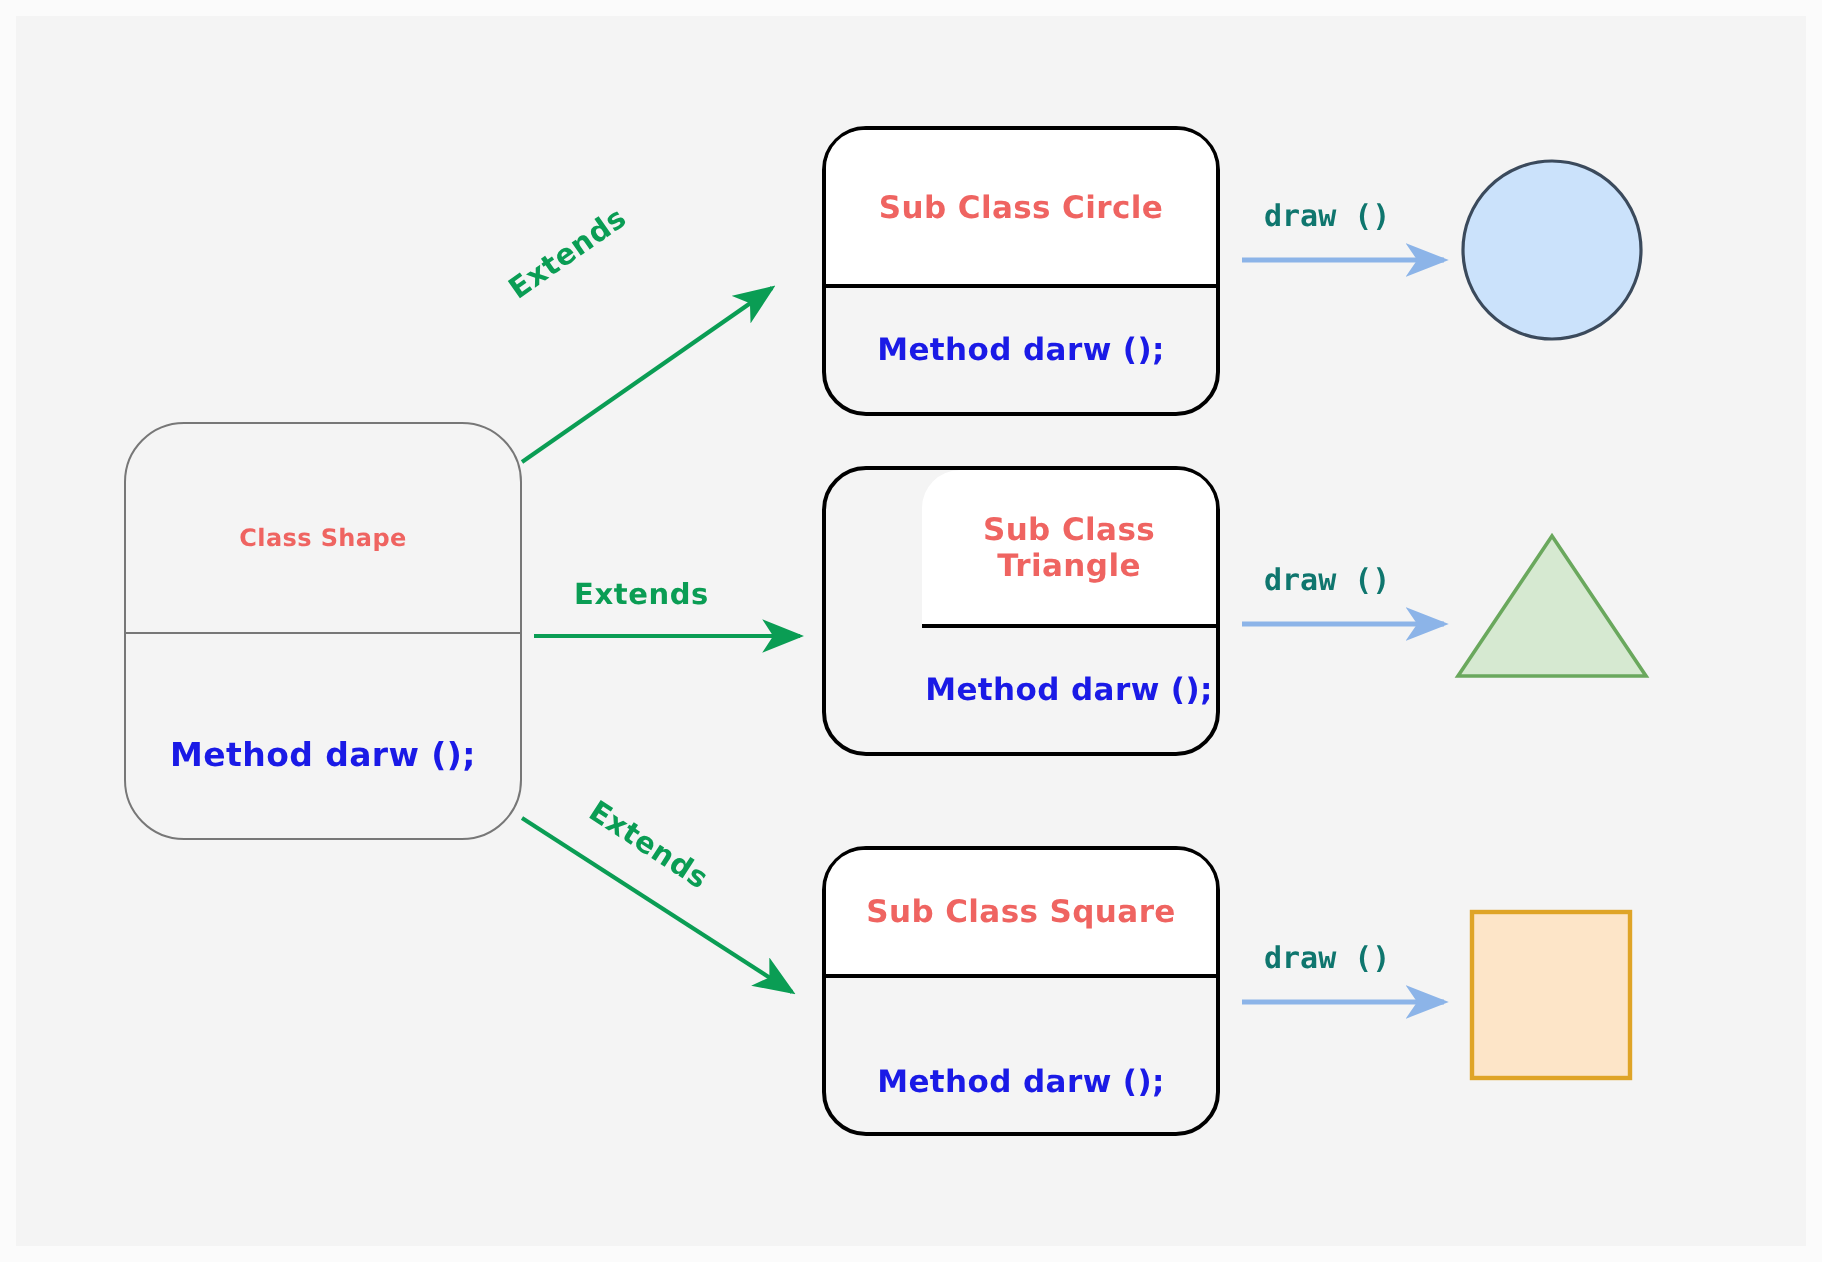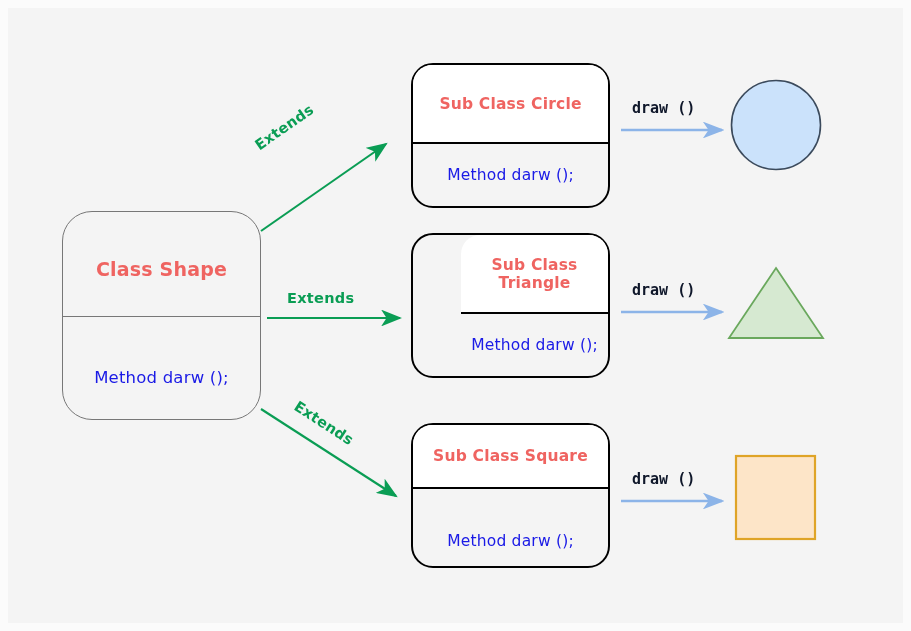--- a/index.html
+++ b/index.html
@@ -47,21 +47,21 @@
     display: flex;
     align-items: center;
     justify-content: center;
     text-align: center;
   }
   .class-title {
     font-weight: bold;
     letter-spacing: 0.2px;
   }
   .class-method {
-    font-weight: normal;
+    font-weight: bold;
     letter-spacing: 0.2px;
   }
 
   
   #class-shape {
     left: 62px;
     top: 211px;
     width: 199px;
     height: 209px;
     border: 1.6px solid #777777;
@@ -70,21 +70,21 @@
   }
   #class-shape .hdr {
     height: 106px;
     border-bottom: 1.6px solid #777777;
     padding-top: 10px;
   }
   #class-shape .body {
     height: 103px;
     padding-top: 20px;
   }
-  #class-shape .class-title { font-size: 19px; color: #ef6461; }
+  #class-shape .class-title { font-size: 12px; color: #ef6461; }
   #class-shape .class-method { font-size: 16.5px; color: #1a1ae6; }
 
   
   .sub-box {
     left: 411px;
     width: 199px;
     height: 145px;
     border: 2.6px solid #000000;
     border-radius: 22px;
     background: #f4f4f4;
@@ -126,21 +126,21 @@
   #extends-3 {
     left: 300px; top: 398px;
     transform: rotate(33deg);
     transform-origin: left top;
   }
 
   .draw-label {
     position: absolute;
     font-size: 15px;
     font-weight: bold;
-    color: #0f172a;
+    color: #0f766e;
     font-family: "DejaVu Sans Mono", monospace;
     white-space: nowrap;
     letter-spacing: 0px;
   }
   #draw-1 { left: 632px; top: 99px;  }
   #draw-2 { left: 632px; top: 281px; }
   #draw-3 { left: 632px; top: 470px; }
 </style>
 </head>
 <body>

